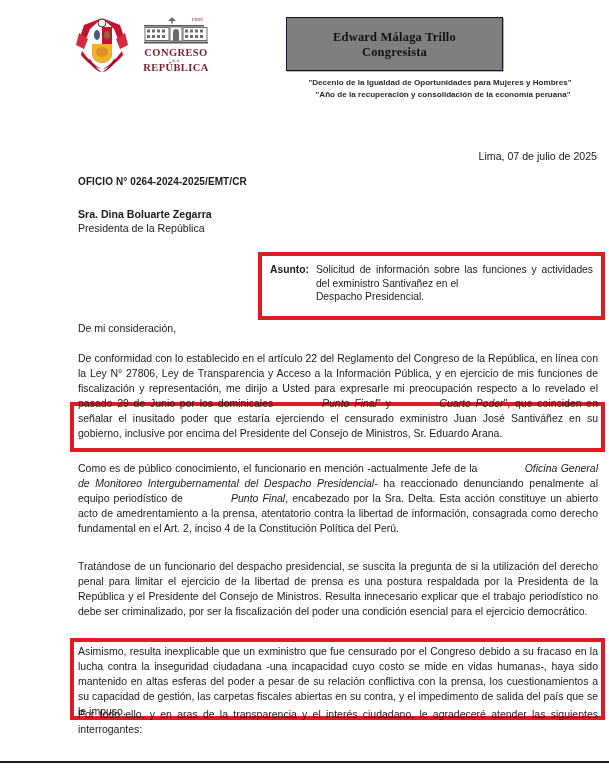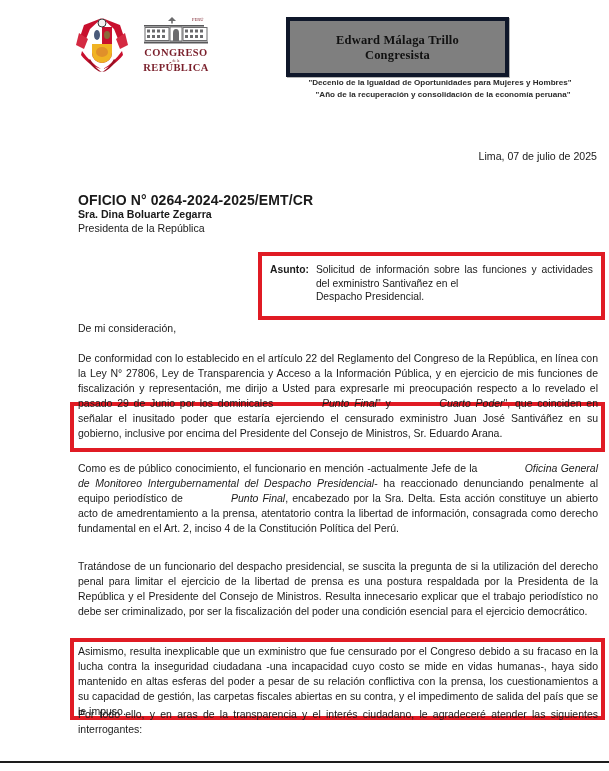--- a/index.html
+++ b/index.html
@@ -56,21 +56,21 @@
     flex: 0 0 auto;
   }
 
   .title-box {
     position: absolute;
     left: 286px;
     top: 17px;
     width: 215px;
     height: 52px;
     background: #7f7f7f;
-    border: 4px solid #0f172a;
+    border: 1px solid #0f172a;
     box-shadow: 1px 1px 0 #b5b5b5;
     display: flex;
     flex-direction: column;
     align-items: center;
     justify-content: center;
     gap: 1px;
   }
   .title-box .name,
   .title-box .role {
     font-family: "Liberation Serif", serif;
@@ -101,22 +101,22 @@
     right: 12px;
     top: 150px;
     font-size: 10.6px;
     line-height: 13px;
     color: #1a1a1a;
   }
 
   .oficio {
     position: absolute;
     left: 78px;
-    top: 192px;
-    font-size: 14px;
+    top: 176px;
+    font-size: 10px;
     font-weight: bold;
     letter-spacing: .1px;
   }
 
   .addressee {
     position: absolute;
     left: 78px;
     top: 208px;
     font-size: 10.6px;
     line-height: 13.5px;

